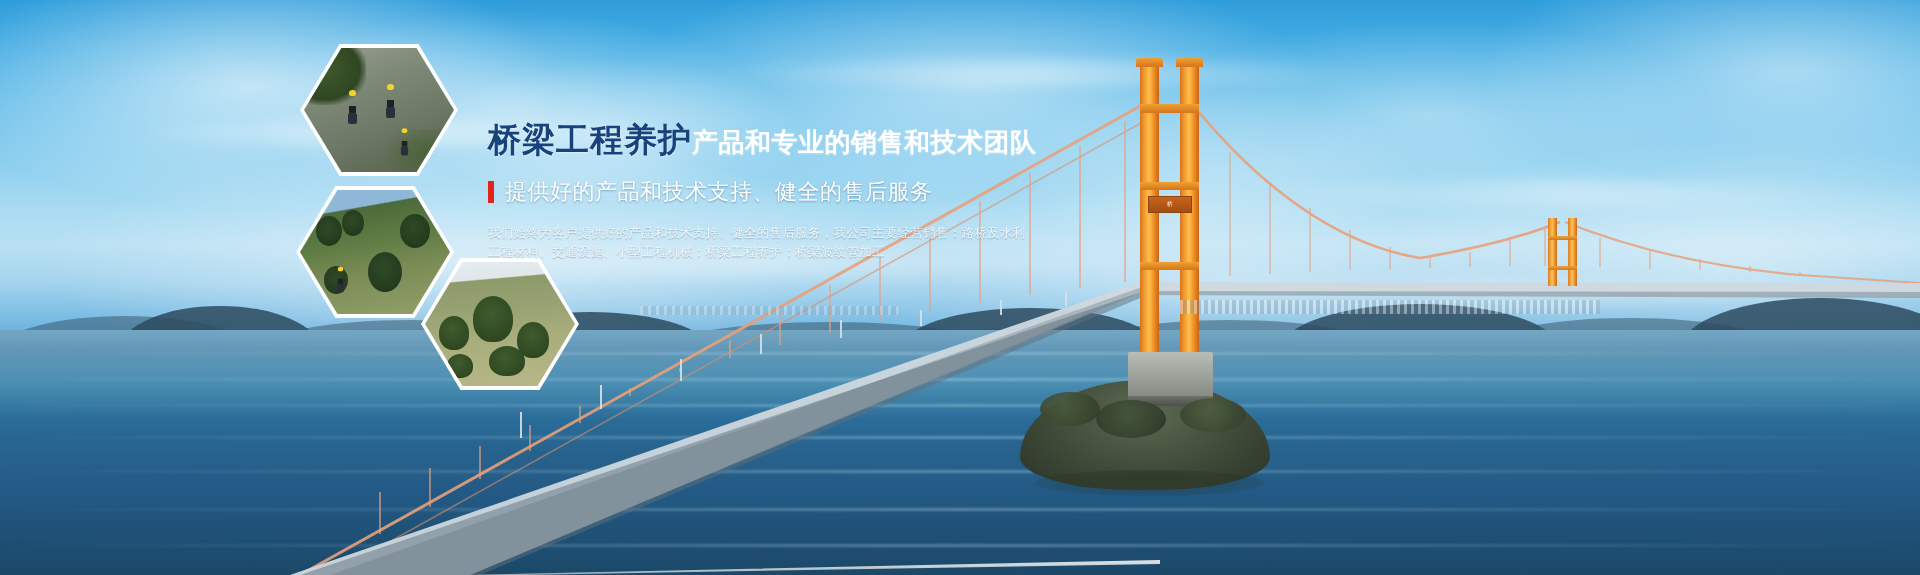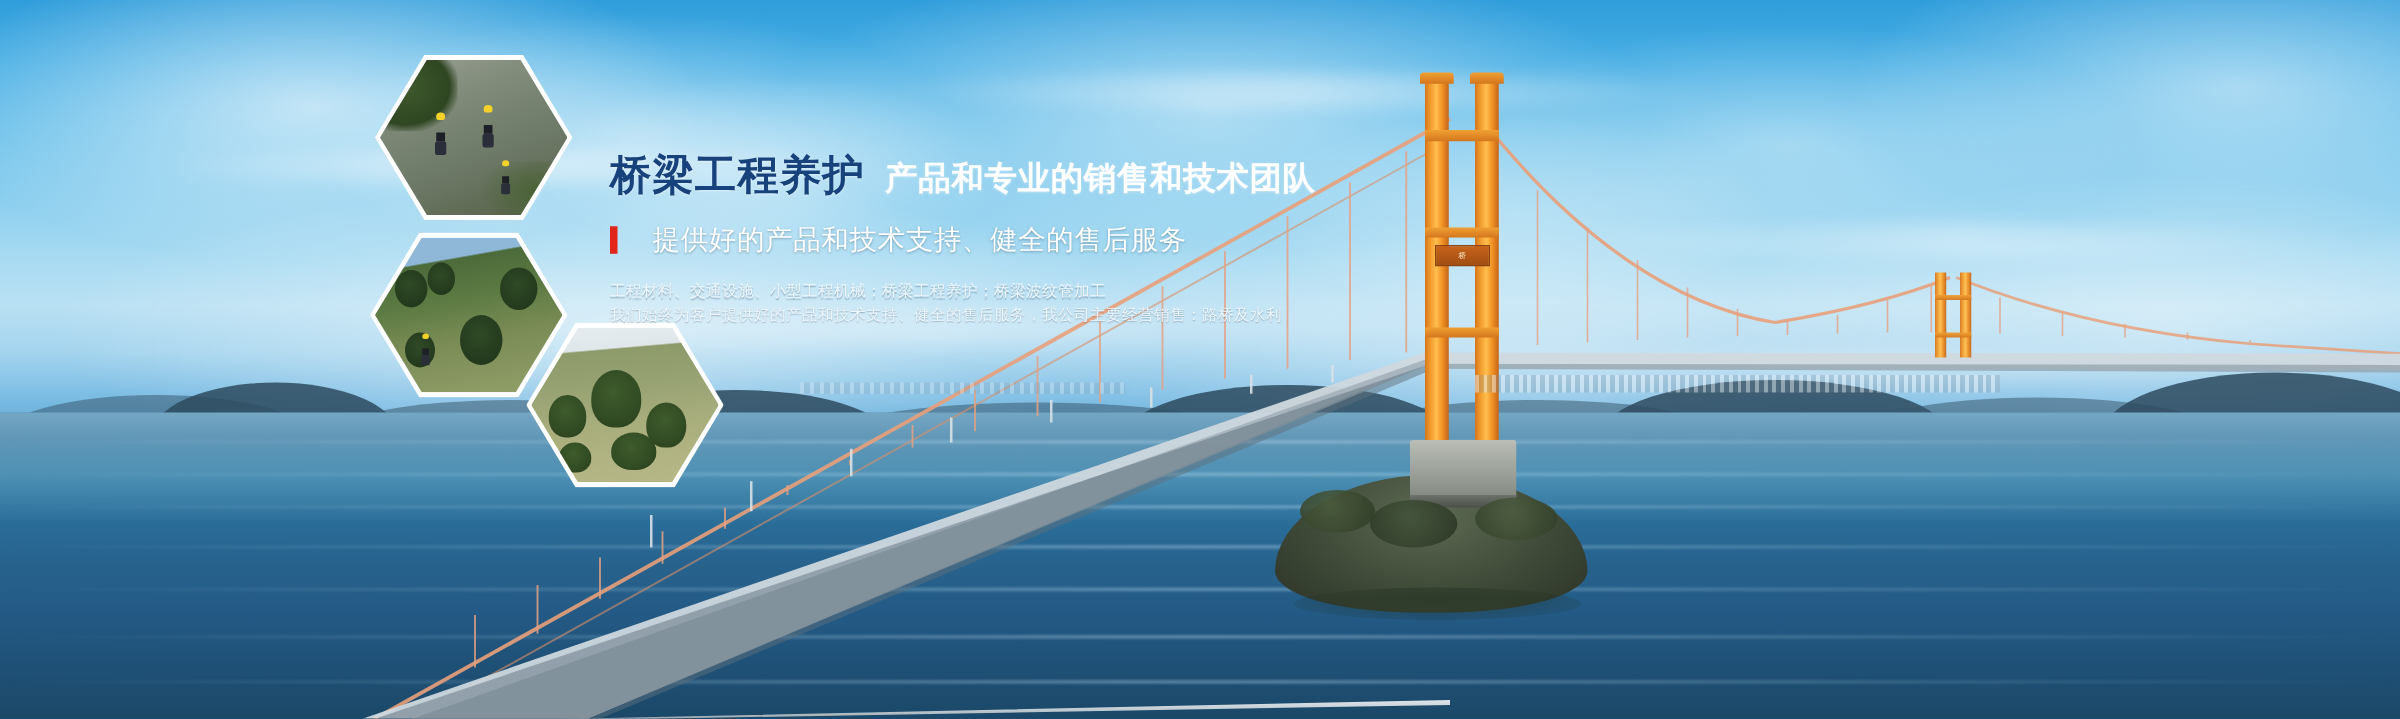--- a/index.html
+++ b/index.html
@@ -177,37 +177,37 @@
   }
   .photo3 .shrub {
     position:absolute; border-radius:50% 50% 45% 45%;
     background:radial-gradient(circle at 45% 38%, #3e5c2c, #29401d);
   }
 
   
   .textBlock { position:absolute; left:488px; top:118px; width:560px; }
 
   .headline {
-    display:flex; align-items:baseline; gap:16px;
+    display:flex; align-items:baseline; 
     white-space:nowrap;
   }
   .headMain {
     font-size:33px; font-weight:bold; color:#18427c;
     letter-spacing:1px;
     text-shadow:0 1px 2px rgba(255,255,255,.45);
   }
   .headSub {
     font-size:26px; font-weight:bold; color:#ffffff;
     letter-spacing:.5px;
     text-shadow:0 1px 2px rgba(255,255,255,.35);
   }
 
   .subline {
     margin-top:14px;
-    display:flex; align-items:center; gap:28px;
+    display:flex; align-items:center; gap:11px;
     white-space:nowrap;
   }
   .redbar { width:6px; height:22px; background:#e1251b; flex:0 0 auto; }
   .sublineText {
     font-size:22px; color:#ffffff; letter-spacing:.5px;
     text-shadow:0 1px 2px rgba(10,40,70,.35);
   }
 
   .body { margin-top:17px; }
   .bodyLine {
@@ -438,19 +438,19 @@
       <span class="headMain">桥梁工程养护</span>
       <span class="headSub">产品和专业的销售和技术团队</span>
     </div>
 
     <div class="subline">
       <span class="redbar"></span>
       <span class="sublineText">提供好的产品和技术支持、健全的售后服务</span>
     </div>
 
     <div class="body">
+      <div class="bodyLine">我们始终为客户提供好的产品和技术支持、健全的售后服务，我公司主要经营销售：路桥及水利</div>
       <div class="bodyLine">工程材料、交通设施、小型工程机械；桥梁工程养护；桥梁波纹管加工</div>
-      <div class="bodyLine">我们始终为客户提供好的产品和技术支持、健全的售后服务，我公司主要经营销售：路桥及水利</div>
     </div>
 
   </div>
 
 </div>
 
 </body></html>

